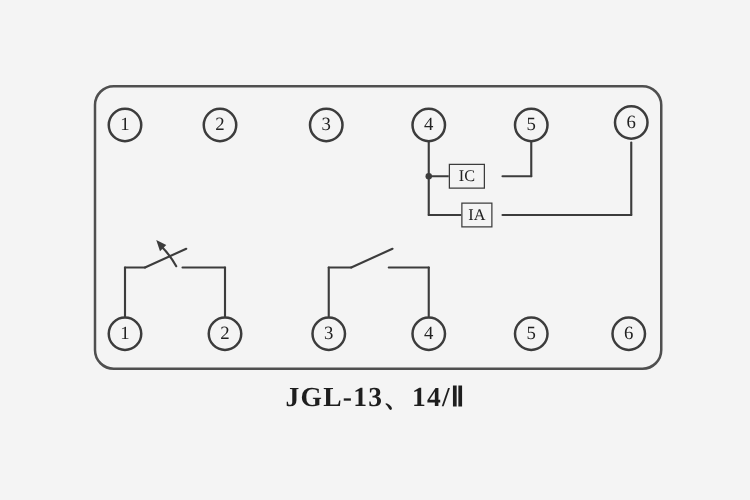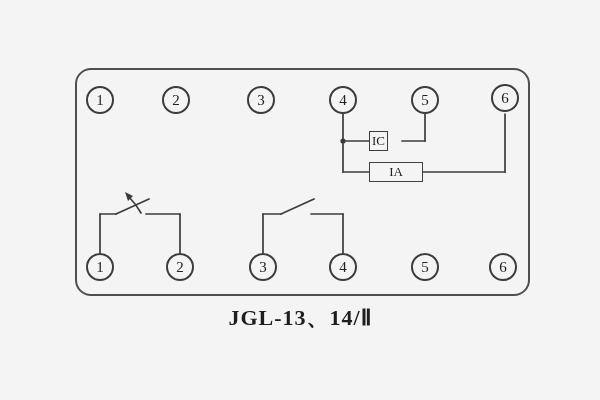--- a/index.html
+++ b/index.html
@@ -66,24 +66,24 @@
 
     <g>
       <line x1="263" y1="253" x2="263" y2="214"></line>
       <line x1="263" y1="214" x2="281" y2="214"></line>
       <line x1="281" y1="214" x2="314" y2="199"></line>
       <line x1="311" y1="214" x2="343" y2="214"></line>
       <line x1="343" y1="214" x2="343" y2="253"></line>
     </g>
   </svg>
 
-  <div class="comp-box" style="left:369px;top:131px;width:19px;height:20px;">
+  <div class="comp-box" style="left:359px;top:131px;width:29px;height:20px;">
     <span>IC</span>
   </div>
-  <div class="comp-box" style="left:369px;top:162px;width:54px;height:20px;">
+  <div class="comp-box" style="left:369px;top:162px;width:25px;height:20px;">
     <span>IA</span>
   </div>
 
   <div class="terminal" style="left:86px;top:86px;">1</div>
   <div class="terminal" style="left:162px;top:86px;">2</div>
   <div class="terminal" style="left:247px;top:86px;">3</div>
   <div class="terminal" style="left:329px;top:86px;">4</div>
   <div class="terminal" style="left:411px;top:86px;">5</div>
   <div class="terminal" style="left:491px;top:84px;">6</div>
 

